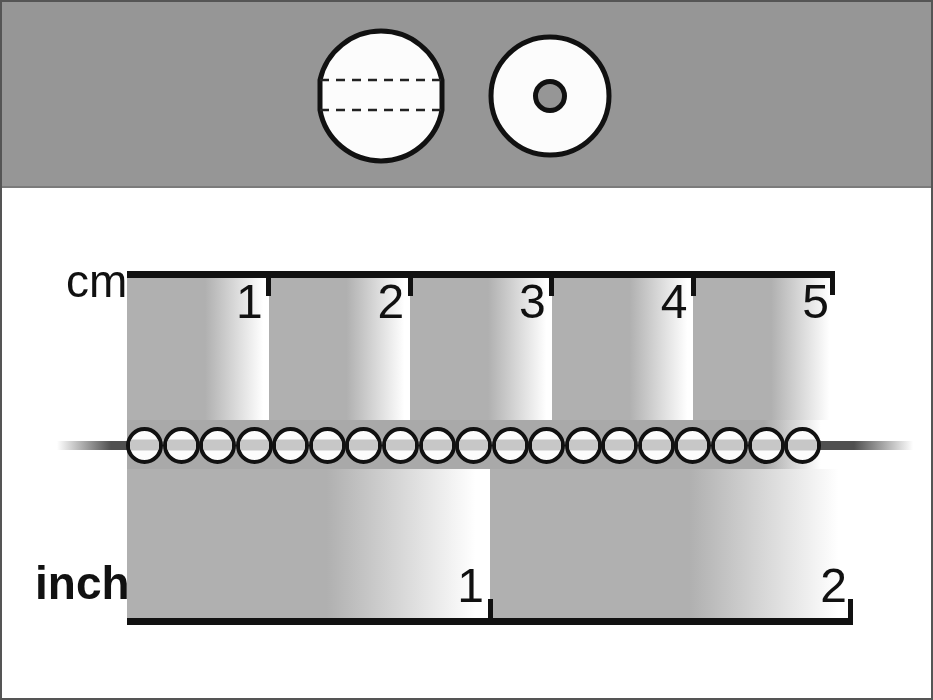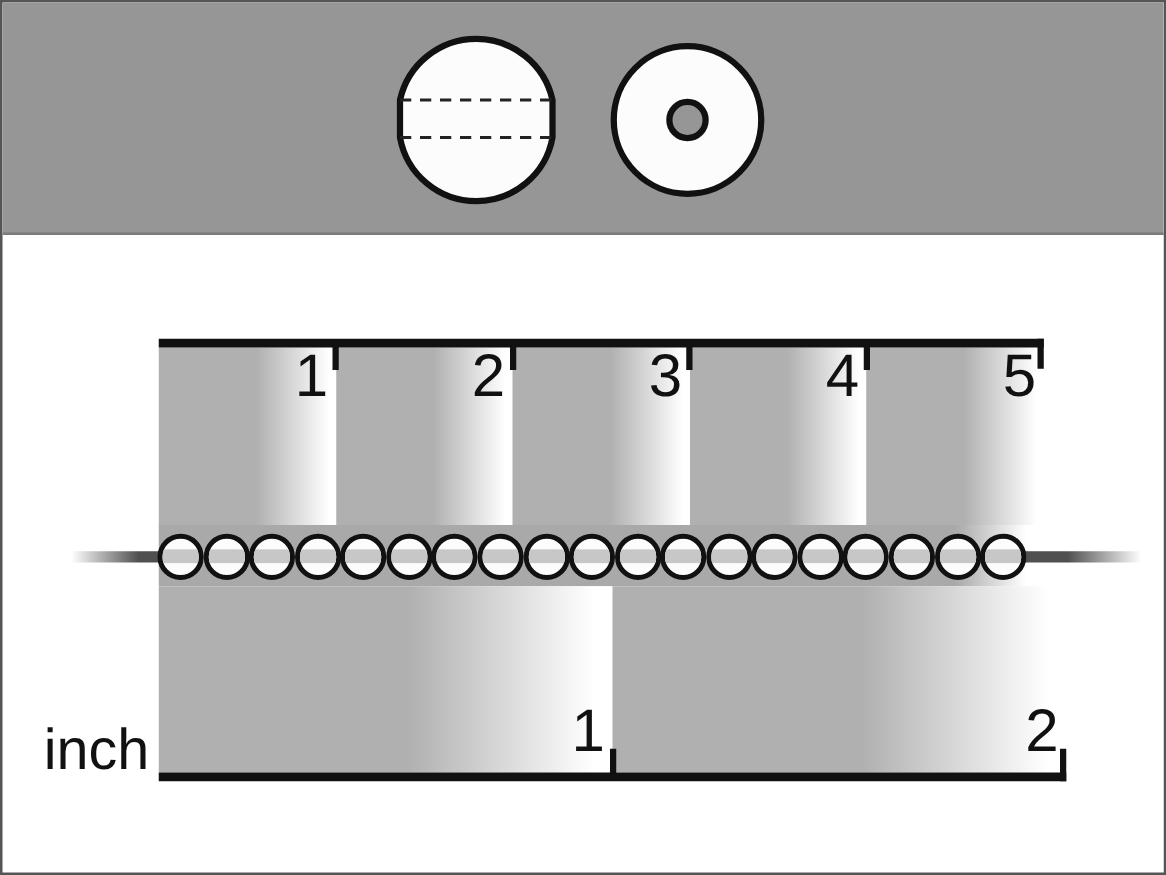--- a/index.html
+++ b/index.html
@@ -58,22 +58,23 @@
         <line x1="318" y1="108" x2="440" y2="108" stroke="#222222" stroke-width="2.5" stroke-dasharray="9 7"></line>
       </g>
 
       <g>
         <circle cx="548" cy="94" r="59" fill="#fcfcfc" stroke="#111111" stroke-width="5"></circle>
         <circle cx="548" cy="94" r="14.5" fill="#969696" stroke="#111111" stroke-width="5"></circle>
       </g>
     </svg>
   </div>
 
+  <div class="abs label" style="left:64px;top:256px;">cm</div>
 
-  <div class="abs label" style="left:33px;top:574px;">inch</div>
+  <div class="abs label" style="left:33px;top:558px;font-weight:bold;">inch</div>
 
   <div id="ruler-layer" class="abs" style="left:0;top:0;width:929px;height:696px;">
       <div style="position: absolute; left: 125px; top: 276px; width: 141.6px; height: 142px; background: linear-gradient(90deg, rgb(176, 176, 176) 0%, rgb(176, 176, 176) 55%, rgb(255, 255, 255) 96%); z-index: 1;"></div>
       <div style="position: absolute; left: 266.6px; top: 276px; width: 141.6px; height: 142px; background: linear-gradient(90deg, rgb(176, 176, 176) 0%, rgb(176, 176, 176) 55%, rgb(255, 255, 255) 96%); z-index: 1;"></div>
       <div style="position: absolute; left: 408.2px; top: 276px; width: 141.6px; height: 142px; background: linear-gradient(90deg, rgb(176, 176, 176) 0%, rgb(176, 176, 176) 55%, rgb(255, 255, 255) 96%); z-index: 1;"></div>
       <div style="position: absolute; left: 549.8px; top: 276px; width: 141.6px; height: 142px; background: linear-gradient(90deg, rgb(176, 176, 176) 0%, rgb(176, 176, 176) 55%, rgb(255, 255, 255) 96%); z-index: 1;"></div>
       <div style="position: absolute; left: 691.4px; top: 276px; width: 141.6px; height: 142px; background: linear-gradient(90deg, rgb(176, 176, 176) 0%, rgb(176, 176, 176) 55%, rgb(255, 255, 255) 96%); z-index: 1;"></div>
       <div style="position: absolute; left: 125px; top: 418px; width: 708px; height: 49px; background: linear-gradient(90deg, rgb(169, 169, 169) 0%, rgb(169, 169, 169) 90%, rgb(255, 255, 255) 98%); z-index: 1;"></div>
       <div style="position: absolute; left: 125px; top: 467px; width: 363px; height: 149px; background: linear-gradient(90deg, rgb(176, 176, 176) 0%, rgb(176, 176, 176) 55%, rgb(255, 255, 255) 96%); z-index: 1;"></div>
       <div style="position: absolute; left: 488px; top: 467px; width: 363px; height: 149px; background: linear-gradient(90deg, rgb(176, 176, 176) 0%, rgb(176, 176, 176) 55%, rgb(255, 255, 255) 96%); z-index: 1;"></div>

